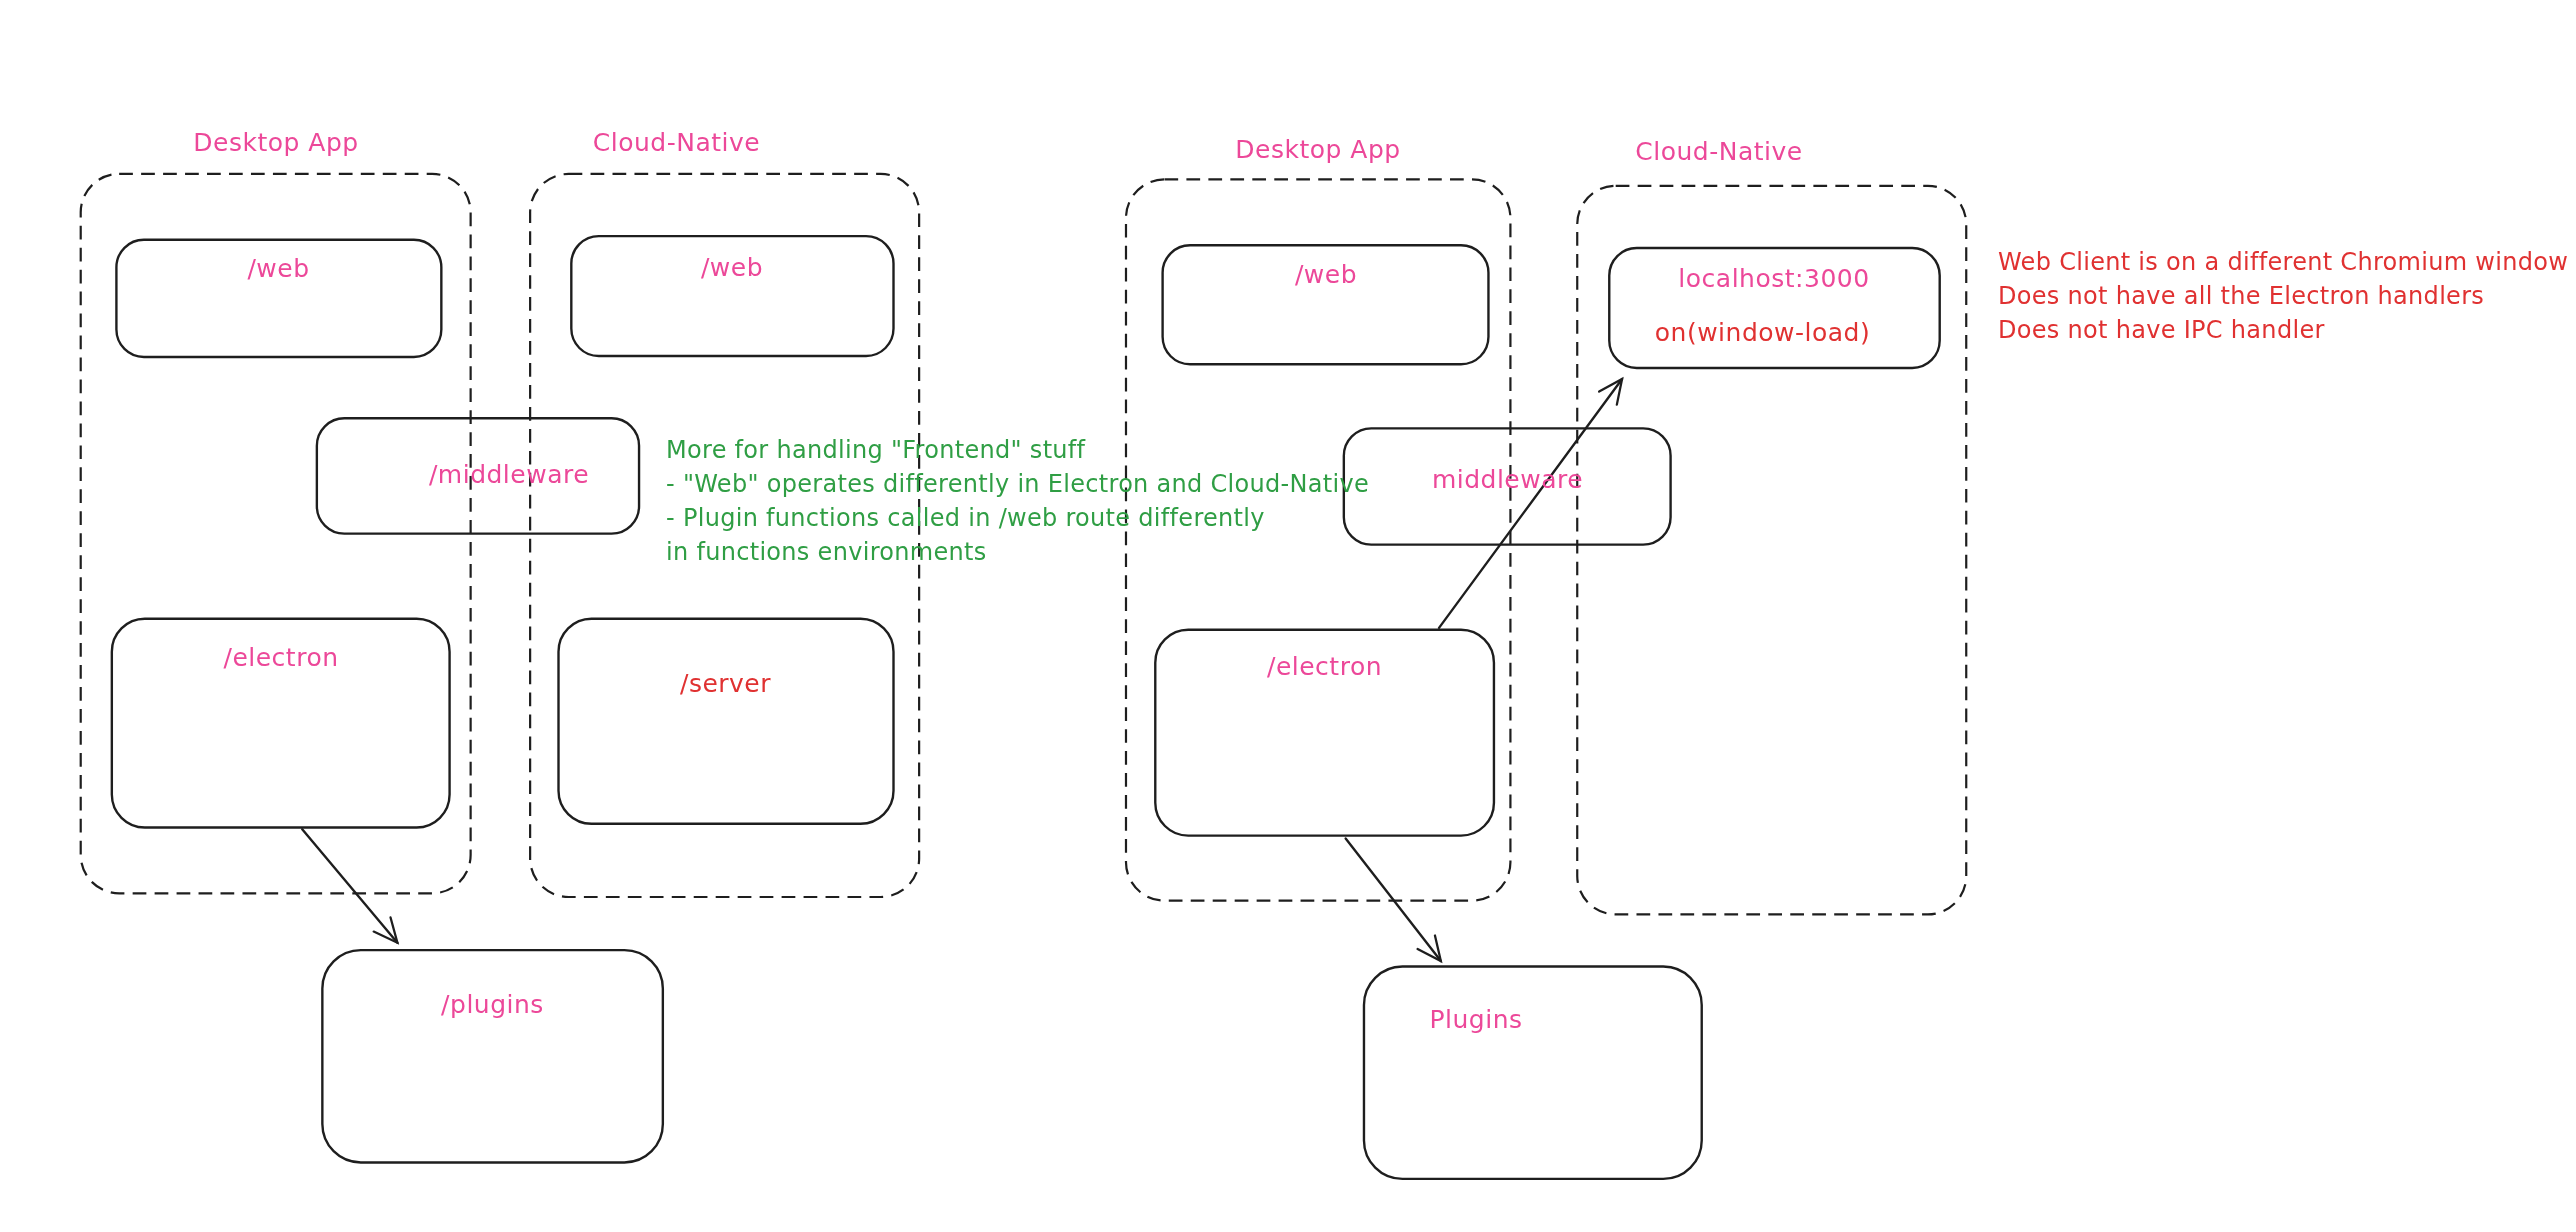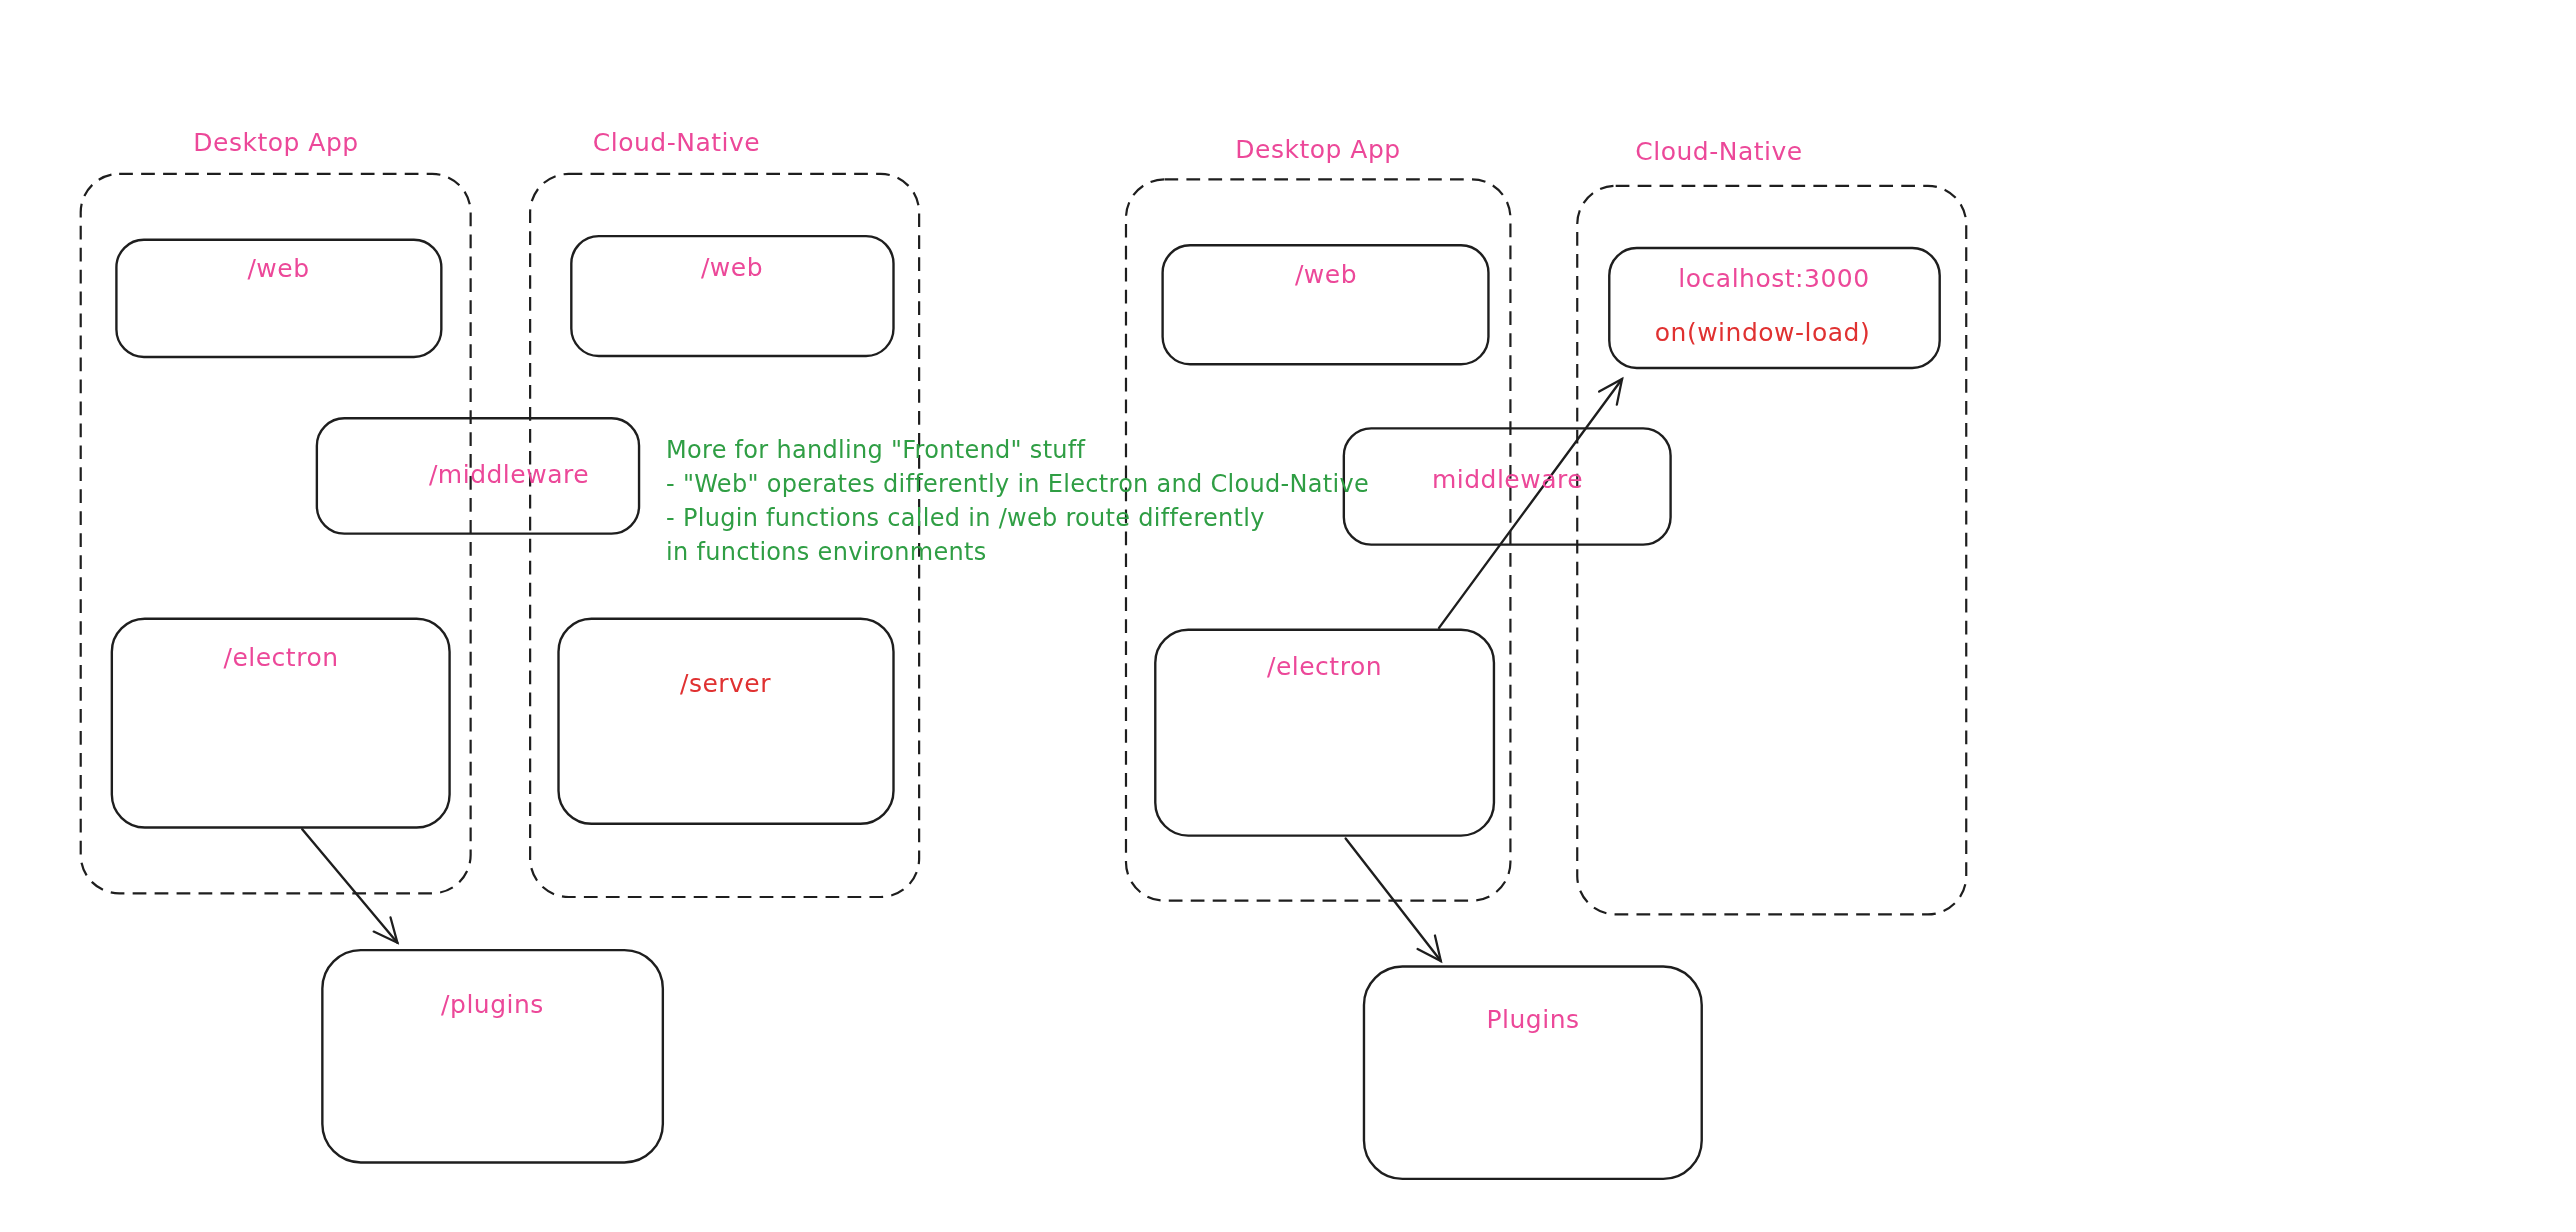--- a/index.html
+++ b/index.html
@@ -60,24 +60,29 @@
   <div class="label" style="left:322px;top:990px;width:341px;">/plugins</div>
 
   <div class="label" style="left:1126px;top:135px;width:384px;">Desktop App</div>
   <div class="label" style="left:1577px;top:137px;width:284px;">Cloud-Native</div>
 
   <div class="label" style="left:1163px;top:260px;width:326px;">/web</div>
   <div class="label" style="left:1609px;top:264px;width:330px;">localhost:3000</div>
   <div class="label red right-align" style="left:1609px;top:318px;width:307px;">on(window-load)</div>
   <div class="label" style="left:1344px;top:465px;width:327px;">middleware</div>
   <div class="label" style="left:1155px;top:652px;width:339px;">/electron</div>
-  <div class="label" style="left:1364px;top:1005px;width:338px;">Plugins</div>
+  <div class="label" style="left:1307px;top:1005px;width:338px;">Plugins</div>
 
   <div class="note green" style="left:666px;top:433px;">
     <div>More for handling "Frontend" stuff</div>
     <div>- "Web" operates differently in Electron and Cloud-Native</div>
     <div>- Plugin functions called in /web route differently</div>
     <div>in functions environments</div>
   </div>
 
+  <div class="note red" style="left:1998px;top:245px;">
+    <div>Web Client is on a different Chromium window</div>
+    <div>Does not have all the Electron handlers</div>
+    <div>Does not have IPC handler</div>
+  </div>
 
 </div>
 
 
 </body></html>

